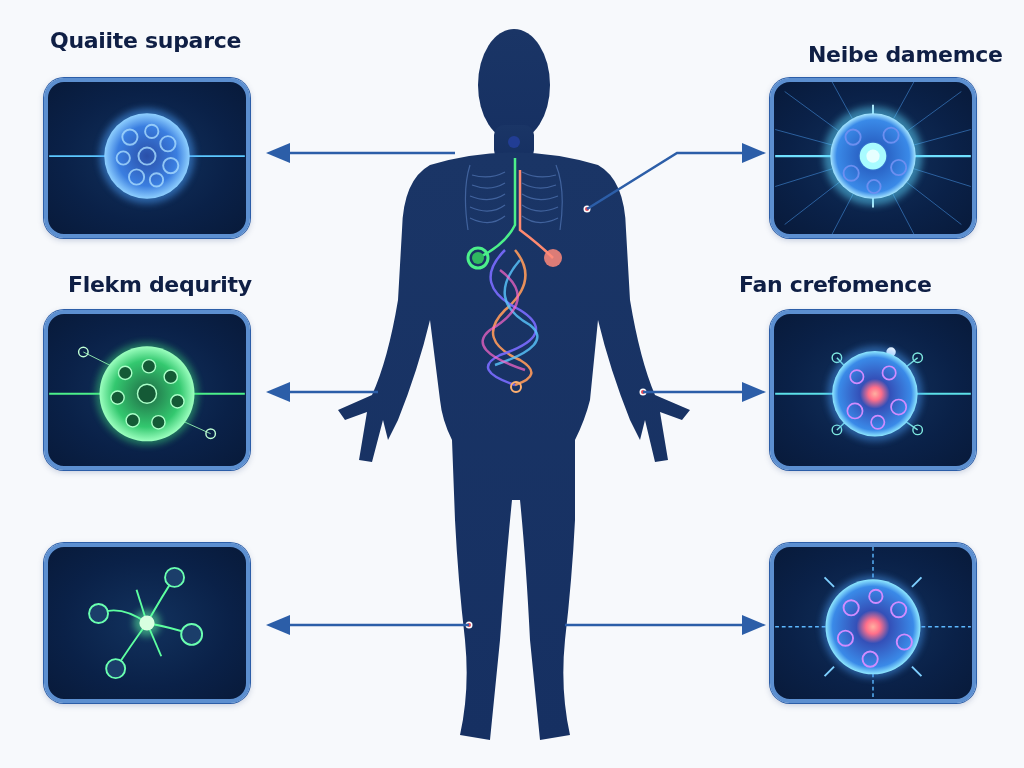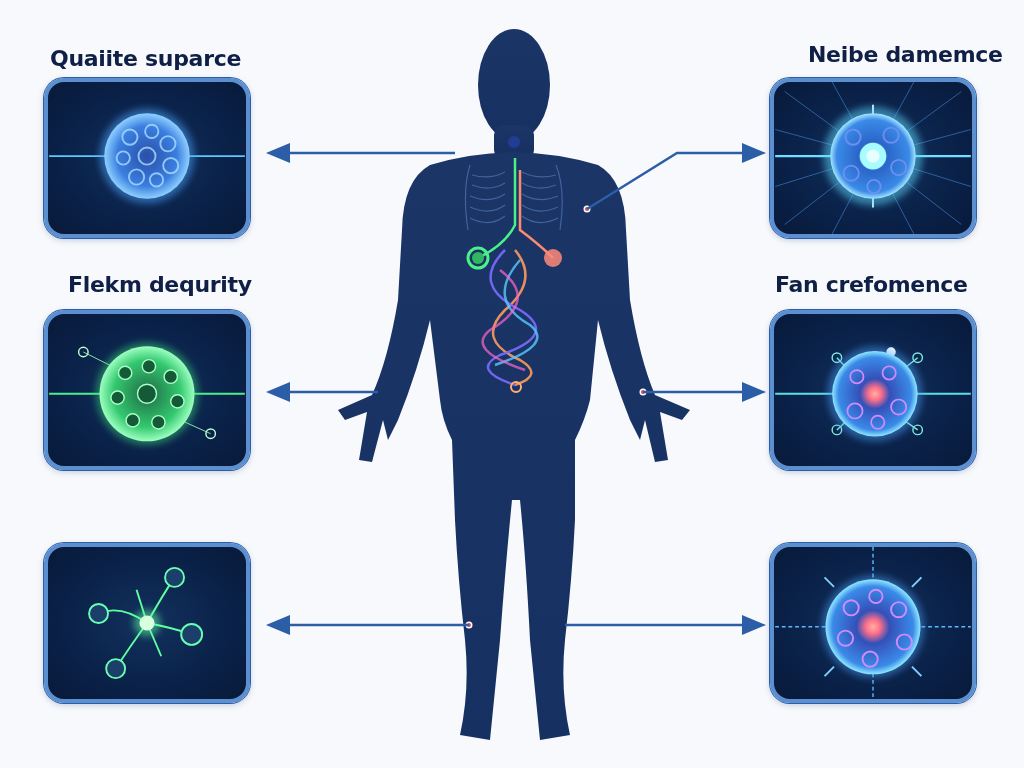--- a/index.html
+++ b/index.html
@@ -20,24 +20,24 @@
       background: radial-gradient(ellipse at center, #12325e 0%, #0a2148 60%, #081a3a 100%);
       overflow: hidden;
       box-sizing: border-box;
     }
     .panel svg { position: absolute; left: 0; top: 0; width: 100%; height: 100%; }
     .overlay { position: absolute; left: 0; top: 0; width: 1024px; height: 768px; pointer-events: none; }
   </style>
 </head>
 <body>
 
-<div class="label" style="left:50px; top:46px;">Quaiite suparce</div>
+<div class="label" style="left:50px; top:28px;">Quaiite suparce</div>
 <div class="label" style="left:52px; top:272px;margin-left:16px;">Flekm dequrity</div>
 <div class="label" style="left:808px; top:42px;">Neibe damemce</div>
-<div class="label" style="left:775px; top:272px;">Fan crefomence</div>
+<div class="label" style="left:739px; top:272px;">Fan crefomence</div>
 
 <div class="panel" style="left:44px; top:78px;">
   <svg viewBox="0 0 206 160">
     <defs>
       <radialGradient id="gA" cx="50%" cy="50%" r="50%">
         <stop offset="0%" stop-color="#2a4fa8"></stop>
         <stop offset="70%" stop-color="#3a7ee0"></stop>
         <stop offset="100%" stop-color="#8fd0ff"></stop>
       </radialGradient>
       <filter id="glow" x="-50%" y="-50%" width="200%" height="200%">

